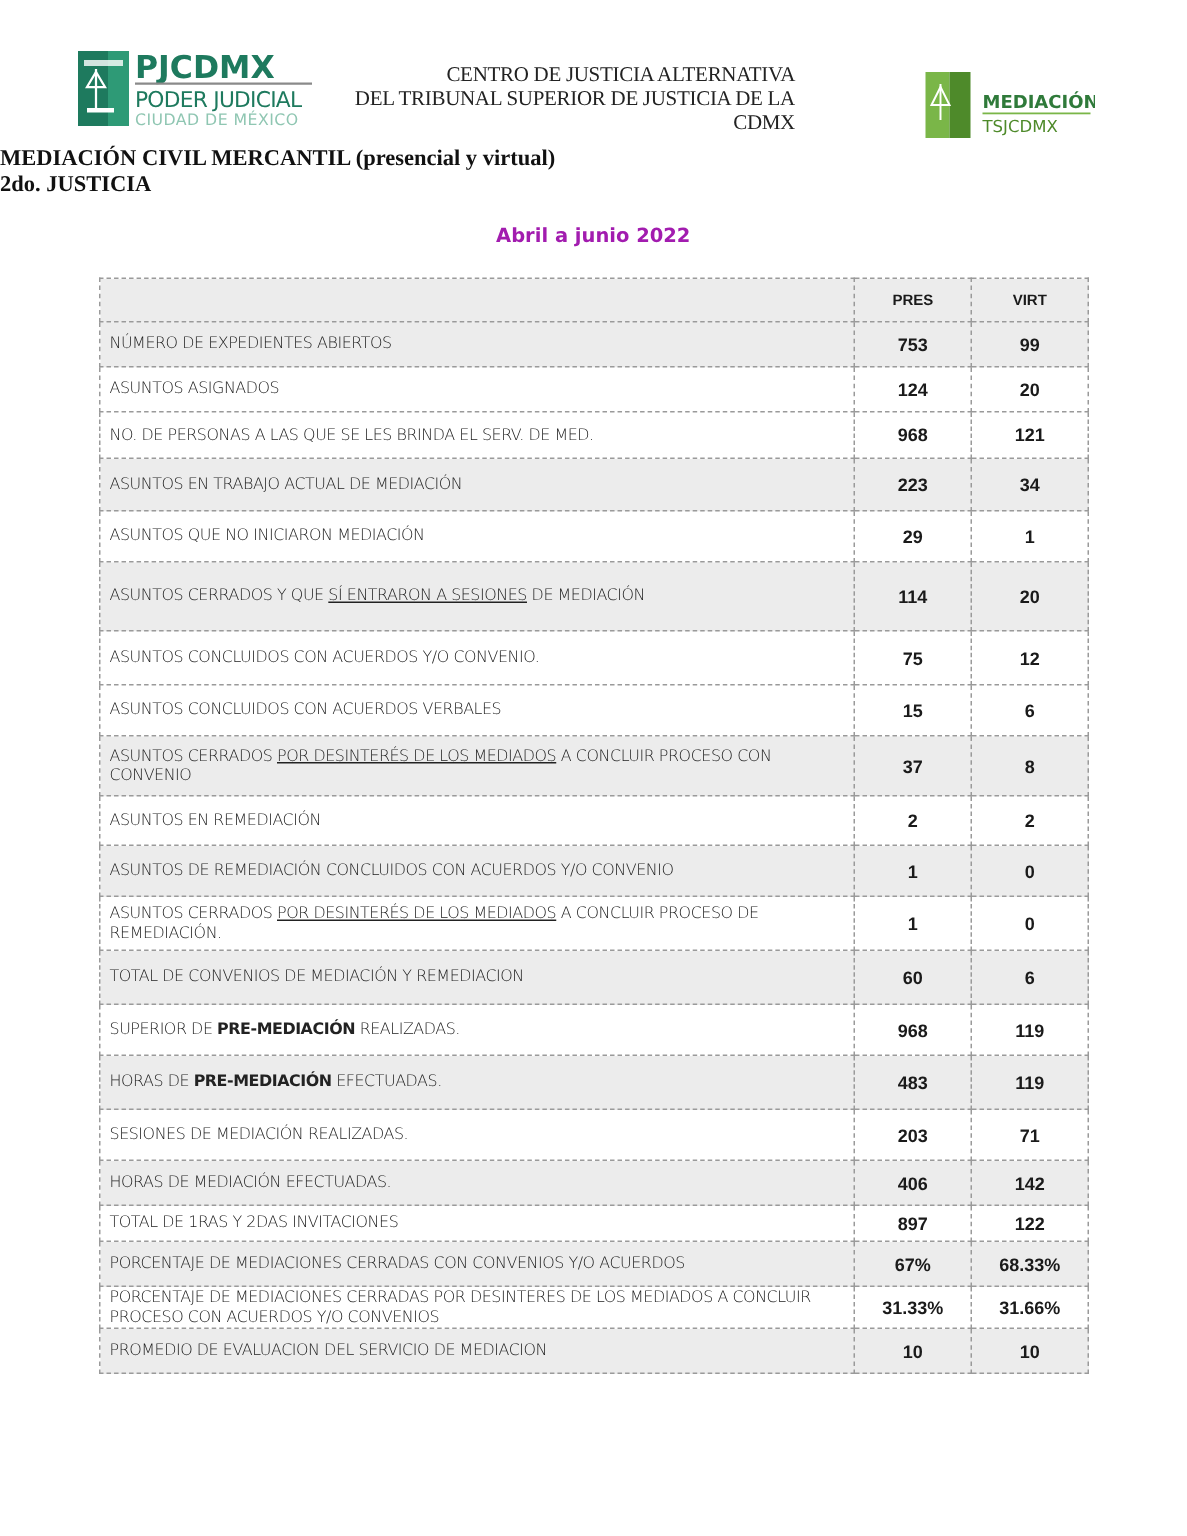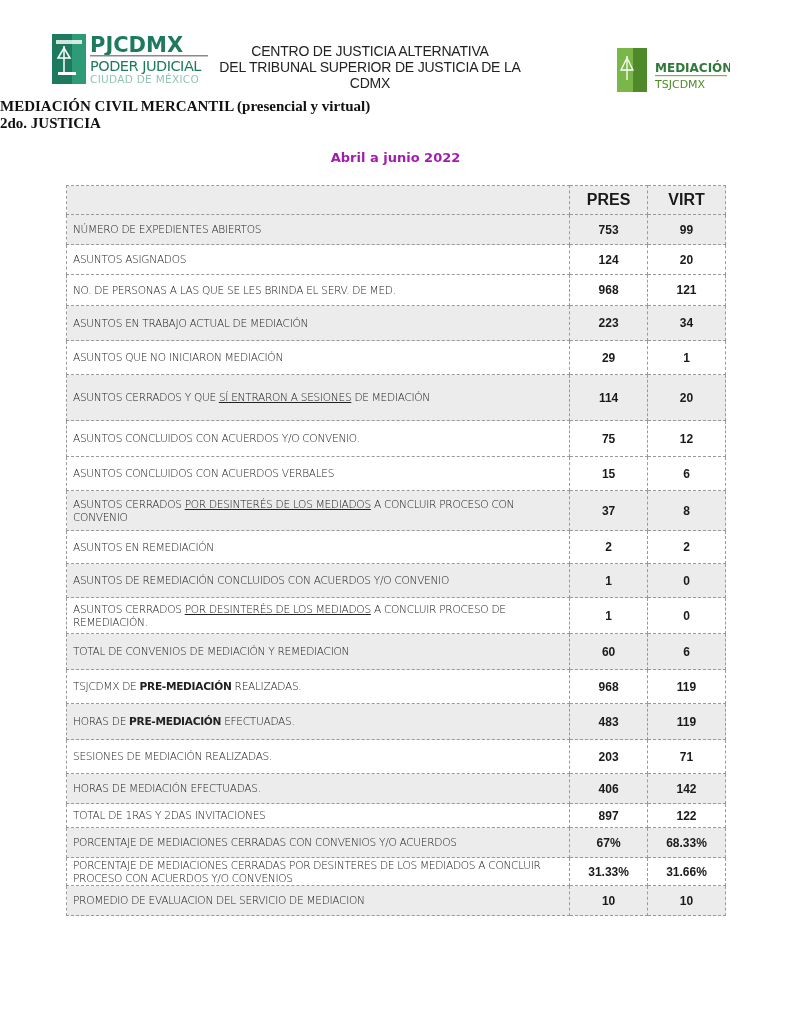--- a/index.html
+++ b/index.html
@@ -1,26 +1,26 @@
 <!DOCTYPE html>
 <html><head>
 <meta charset="utf-8">
 <style>
   html, body { margin:0; padding:0; background:#ffffff; }
   body { width:791px; height:1024px; position:relative; overflow:hidden; font-family:"Liberation Sans", sans-serif; color:#1a1a1a; }
   .logo-left { position:absolute; left:52px; top:32px; width:160px; height:56px; }
   .logo-right { position:absolute; left:615px; top:44px; width:115px; height:52px; }
-  .header-center { position:absolute; left:210px; top:43px; width:320px; text-align:center; font-size:14px; line-height:16px; color:#222; font-family:Liberation Sans, sans-serif; font-weight:300; letter-spacing:-0.2px; }
+  .header-center { position:absolute; left:210px; top:43px; width:320px; text-align:right; font-size:14px; line-height:16px; color:#222; font-family:Liberation Serif, serif; font-weight:300; letter-spacing:-0.2px; }
   .title { position:absolute; left:0; width:791px; font-family:"Liberation Serif", serif; font-weight:bold; font-size:15px; line-height:16px; color:#111; }
   .title.t1 { top:98px; }
   .title.t2 { top:115px; }
   .period { position:absolute; left:0; top:150px; width:791px; text-align:center; font-family:"DejaVu Sans", sans-serif; font-weight:bold; font-size:13px; color:#a21caf; }
   table.stats { position:absolute; left:66px; top:185px; width:660px; border-collapse:collapse; font-size:11px; }
   table.stats td, table.stats th { border:1px dashed #9a9a9a; padding:0 6px; vertical-align:middle; }
-  table.stats th { font-weight:bold; font-size:16px; text-align:center; font-family:"Liberation Sans", sans-serif; }
+  table.stats th { font-weight:bold; font-size:10px; text-align:center; font-family:"Liberation Sans", sans-serif; }
   td.label { width:484px; font-family:"DejaVu Sans", sans-serif; font-size:10.6px; letter-spacing:-0.3px; color:#222; padding-left:18px; line-height:13px; font-weight:300; }
   td.num { width:64px; text-align:center; font-weight:bold; font-family:"Liberation Sans", sans-serif; font-size:12px; }
   tr.shade td, tr.shade th { background:#ececec; }
   tr.plain td { background:#ffffff; }
   .u { text-decoration:underline; }
   .b { font-weight:bold; }
 </style>
 </head>
 <body>
 
@@ -126,21 +126,21 @@
         <td class="label"><span>ASUNTOS CERRADOS </span><span class="u">POR DESINTERÉS DE LOS MEDIADOS</span><span> A CONCLUIR PROCESO DE REMEDIACIÓN.</span></td>
         <td class="num">1</td>
         <td class="num">0</td>
       </tr>
       <tr class="shade" style="height: 36px;">
         <td class="label"><span>TOTAL DE CONVENIOS DE MEDIACIÓN Y REMEDIACION</span></td>
         <td class="num">60</td>
         <td class="num">6</td>
       </tr>
       <tr class="plain" style="height: 34px;">
-        <td class="label"><span>TSJCDMX DE  </span><span class="b">PRE-MEDIACIÓN</span><span> REALIZADAS.</span></td>
+        <td class="label"><span>SUPERIOR DE  </span><span class="b">PRE-MEDIACIÓN</span><span> REALIZADAS.</span></td>
         <td class="num">968</td>
         <td class="num">119</td>
       </tr>
       <tr class="shade" style="height: 36px;">
         <td class="label"><span>HORAS DE  </span><span class="b">PRE-MEDIACIÓN</span><span> EFECTUADAS.</span></td>
         <td class="num">483</td>
         <td class="num">119</td>
       </tr>
       <tr class="plain" style="height: 34px;">
         <td class="label"><span>SESIONES DE MEDIACIÓN REALIZADAS.</span></td>

